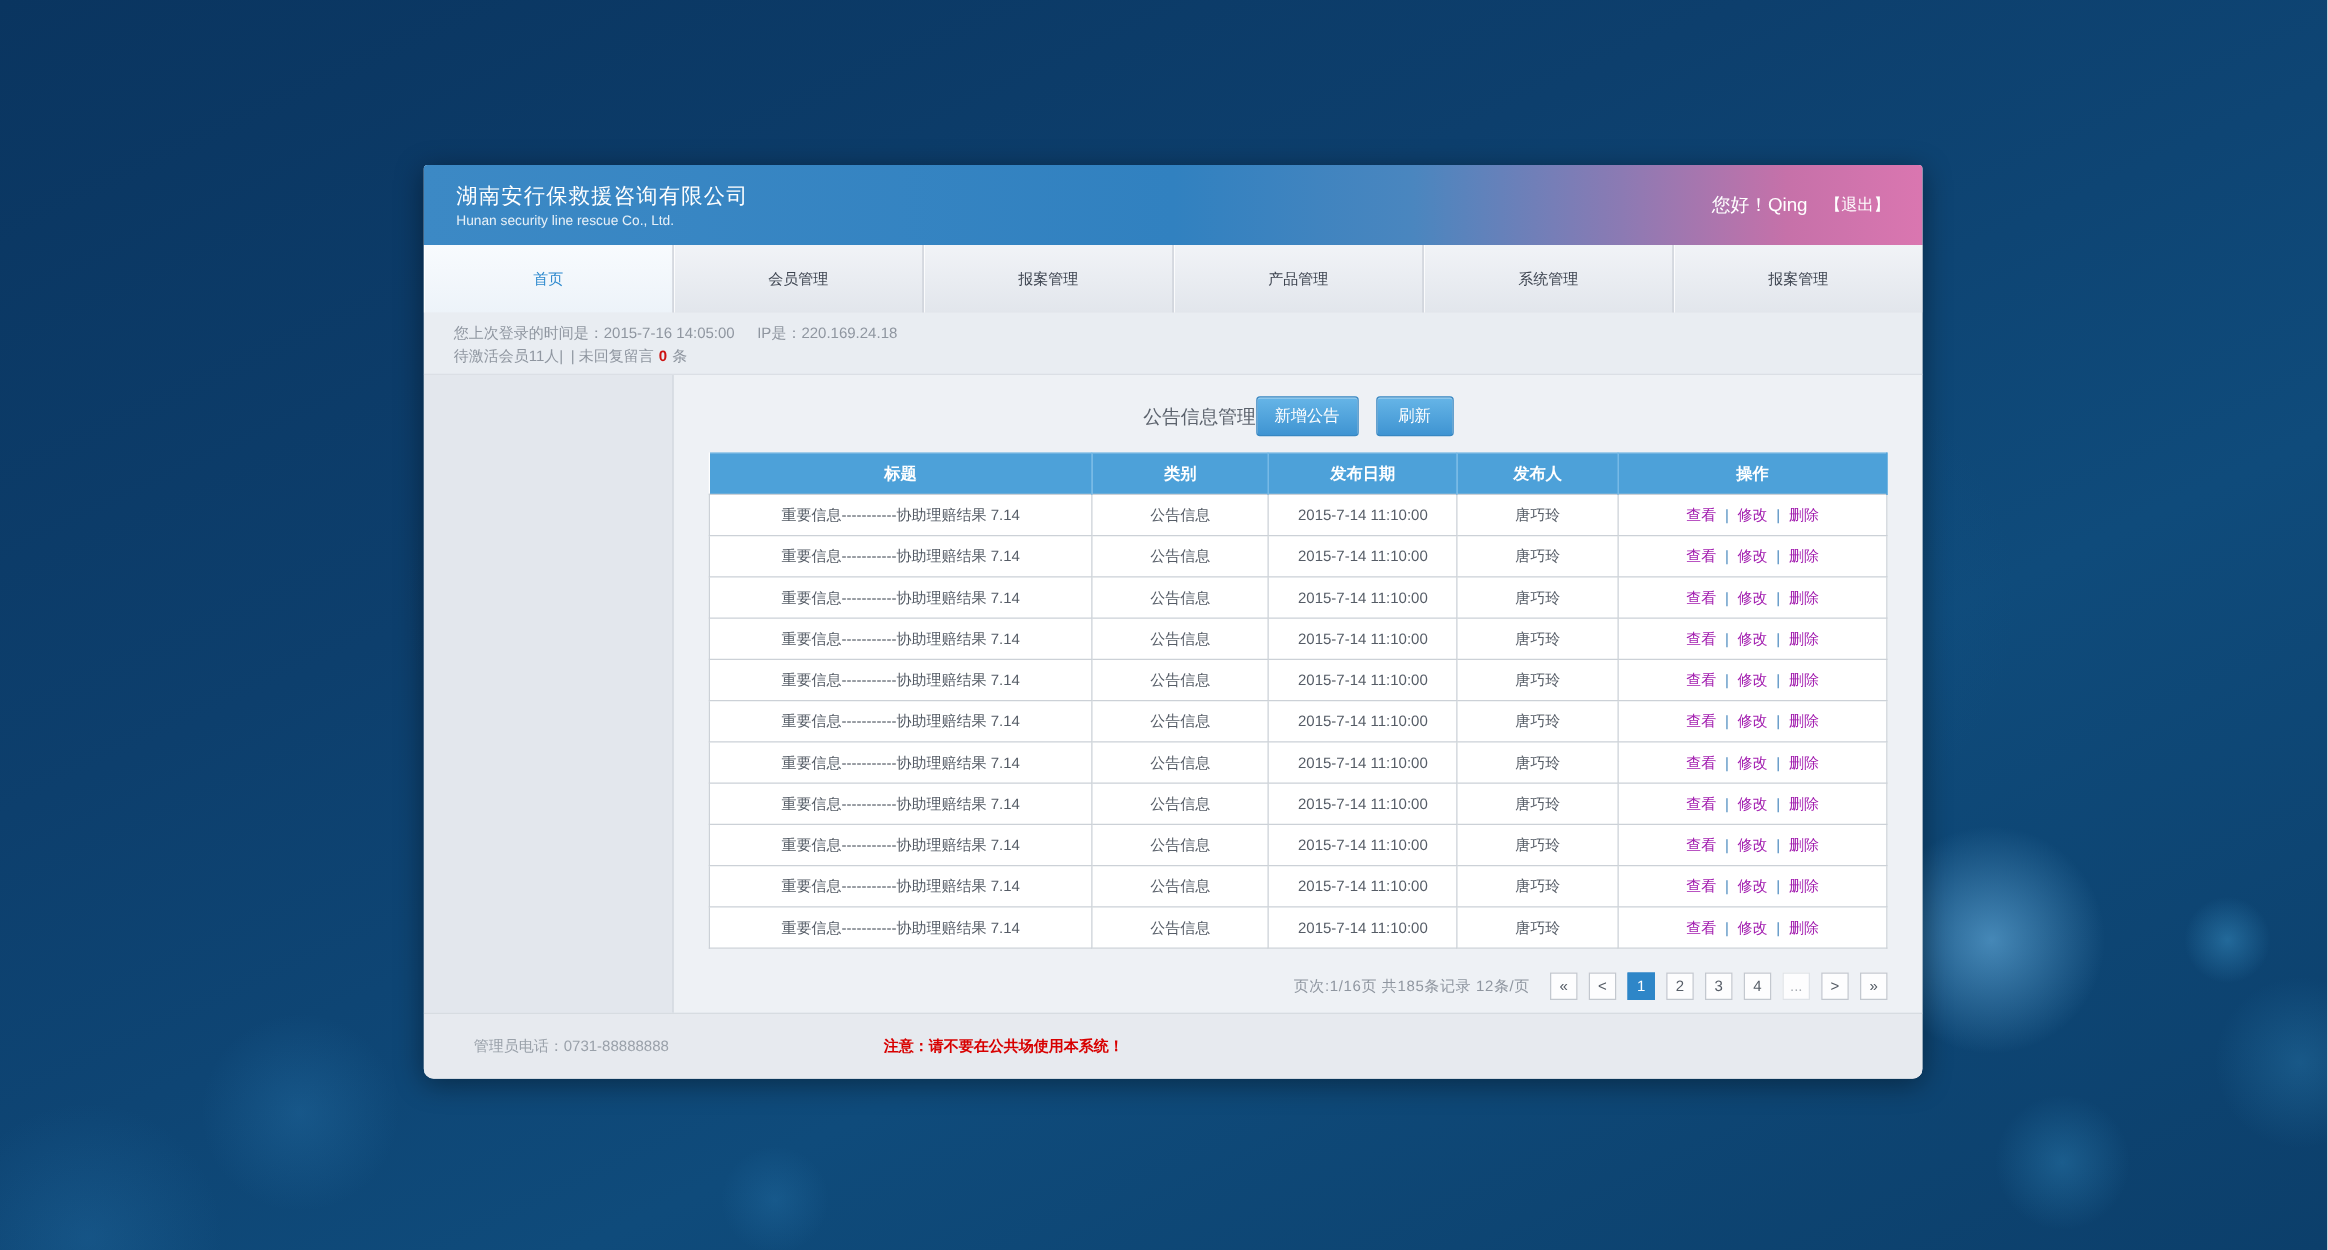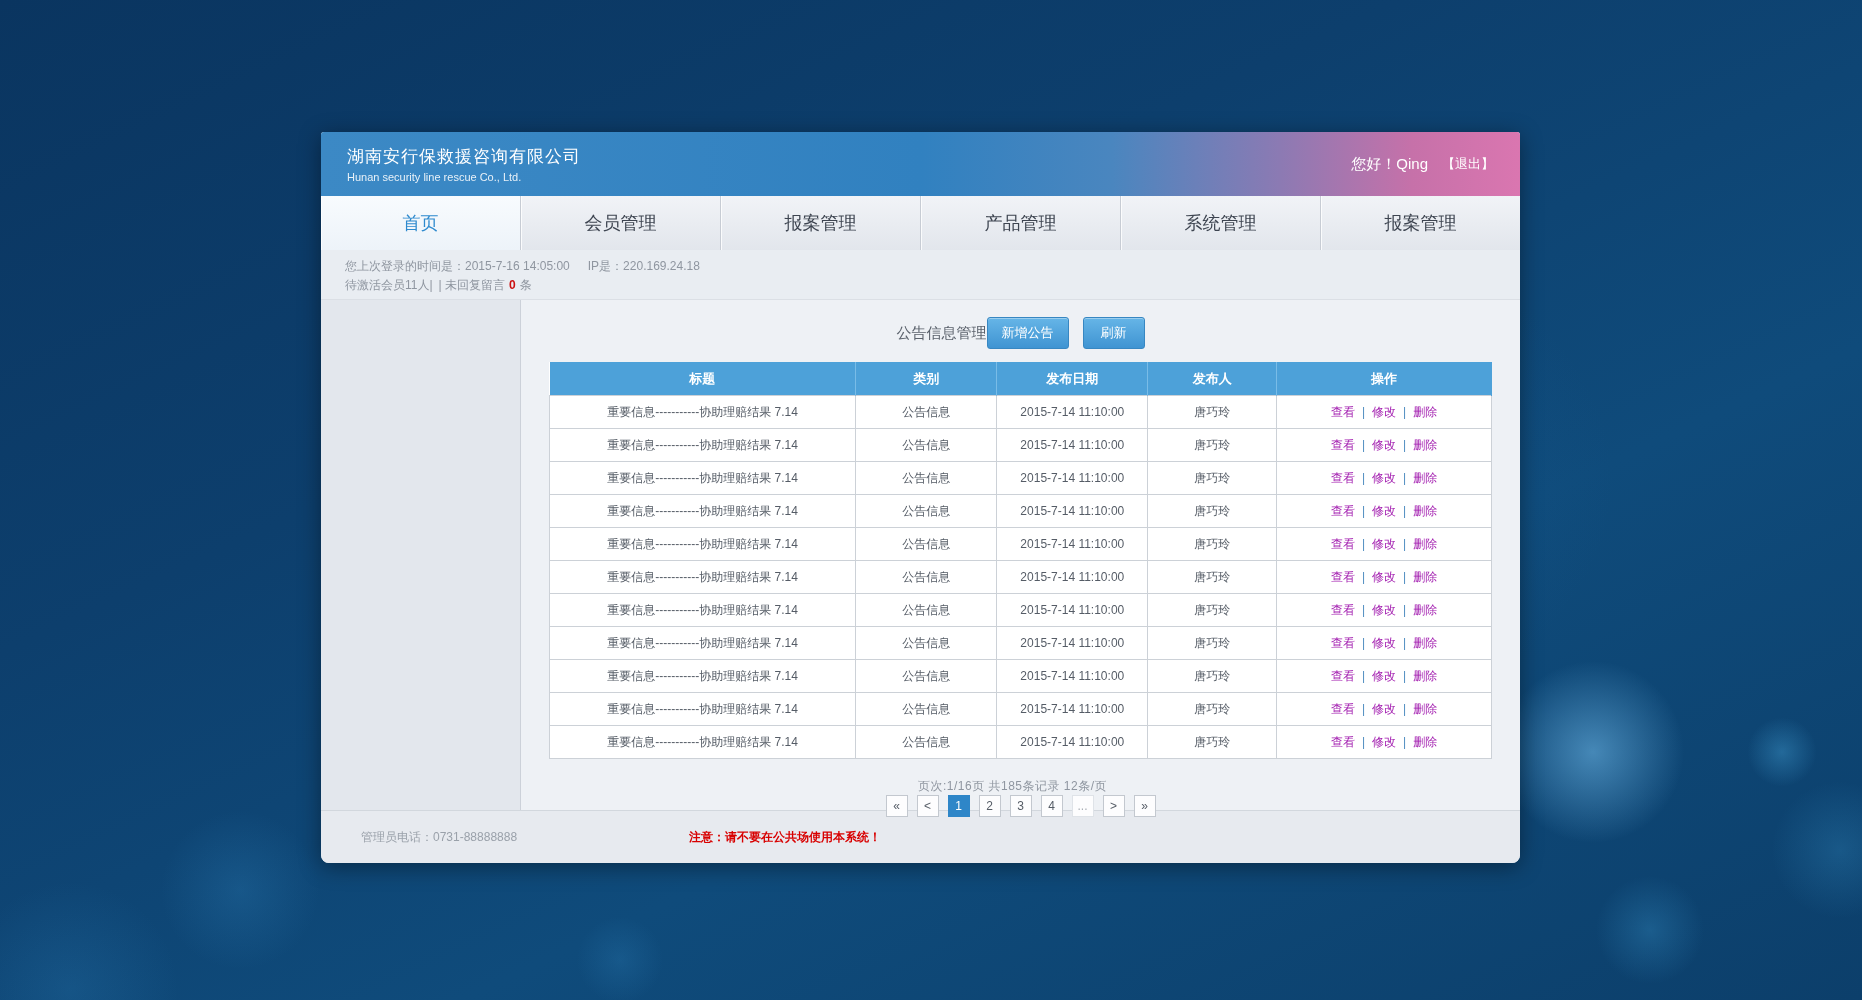--- a/index.html
+++ b/index.html
@@ -19,21 +19,21 @@
       radial-gradient(circle 95px  at 1840px 850px, rgba(60,155,210,0.25), rgba(60,155,210,0) 72%),
       radial-gradient(circle 110px at 240px 890px,  rgba(55,145,205,0.22), rgba(55,145,205,0) 72%),
       radial-gradient(circle 150px at 70px 990px,   rgba(55,145,205,0.18), rgba(55,145,205,0) 72%),
       radial-gradient(circle 60px  at 620px 960px,  rgba(55,145,205,0.20), rgba(55,145,205,0) 72%),
       radial-gradient(ellipse 900px 480px at 52% 48%, rgba(32,112,172,0.38), rgba(32,112,172,0) 72%),
       linear-gradient(155deg, #0a3560 0%, #0d3f6d 35%, #0f4b7b 65%, #0c3f6b 100%);
   }
 
   
   .panel {
-    position: absolute; left: 321px; top: 132px;
+    position: absolute; left: 339px; top: 132px;
     width: 1199px; height: 731px;
     border-radius: 3px 3px 8px 8px;
     box-shadow: 0 4px 22px rgba(0,0,0,0.40);
     overflow: hidden;
     background: #eef1f5;
   }
 
   
   .app-header {
     height: 64px;
@@ -44,21 +44,21 @@
   .company-cn { color: #fff; font-size: 17px; letter-spacing: 1px; }
   .company-en { color: rgba(255,255,255,0.88); font-size: 11px; margin-top: 3px; }
   .user-area { display: flex; align-items: center; gap: 14px; }
   .greeting { color: #fff; font-size: 15px; }
   .logout { color: #fff; font-size: 13px; text-decoration: none; cursor: pointer; }
 
   
   .nav-tabs { display: flex; height: 54px; background: #dee2e9; }
   .tab {
     flex: 1; text-align: center; line-height: 54px;
-    font-size: 18px; color: #3d4450; cursor: pointer;
+    font-size: 12px; color: #3d4450; cursor: pointer;
     background: linear-gradient(180deg, #f1f3f7 0%, #e2e6ec 100%);
     border-right: 1px solid #c7ccd4;
     box-shadow: inset 1px 0 0 rgba(255,255,255,0.8);
   }
   .tab:last-child { border-right: none; }
   .tab.active {
     background: linear-gradient(180deg, #f8fbfe 0%, #edf3f9 100%);
     color: #2e8ace;
   }
 
@@ -120,21 +120,21 @@
   .col-publisher { width: 13.7%; }
   .col-actions { width: 22.8%; }
   .cell-date { color: #6a7077; }
   .action-link { color: #a21caf; text-decoration: none; cursor: pointer; font-size: 12px; text-align: center; }
   .action-sep { color: #4e8cc0; margin: 0 7px; }
 
   
   .pagination {
     margin-top: 19px;
     display: flex; justify-content: flex-end; align-items: center;
-    font-size: 12px; color: #8f96a0; flex-direction: column;
+    font-size: 12px; color: #8f96a0;
   }
   .pg-summary { margin-right: 16px; letter-spacing: 0.5px; }
   .pg-buttons { display: flex; gap: 9px; }
   .pg {
     min-width: 22px; height: 22px; line-height: 20px;
     padding: 0 4px; text-align: center;
     background: #fdfdfe; border: 1px solid #c3c8cf;
     color: #555c66; text-decoration: none; cursor: pointer;
     font-size: 12px;
   }

